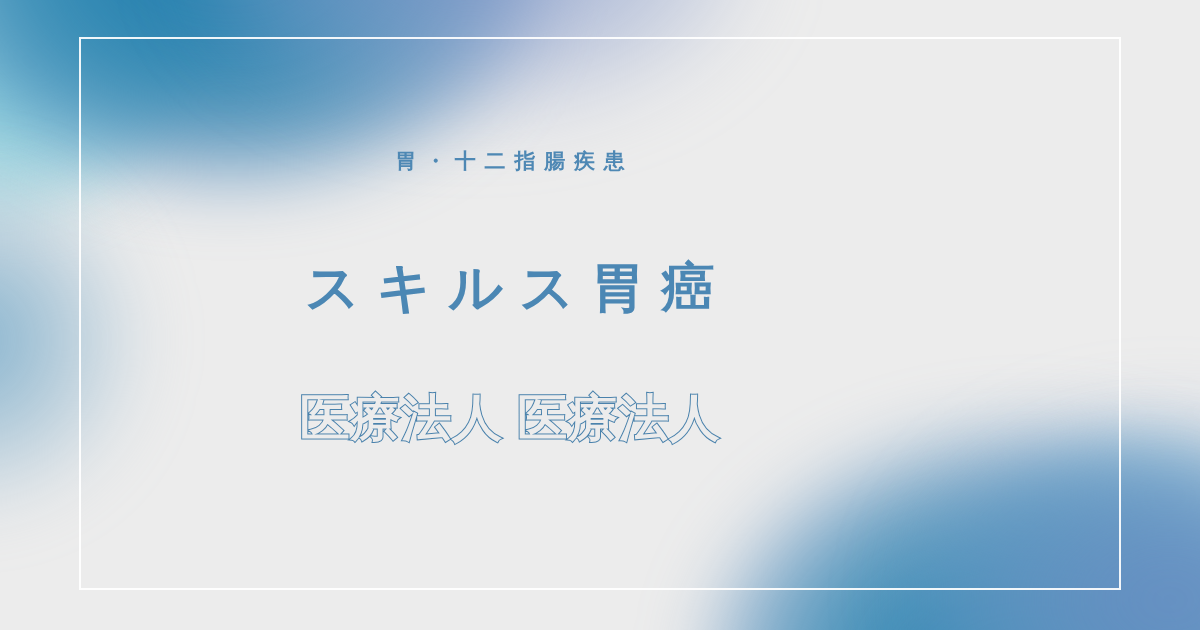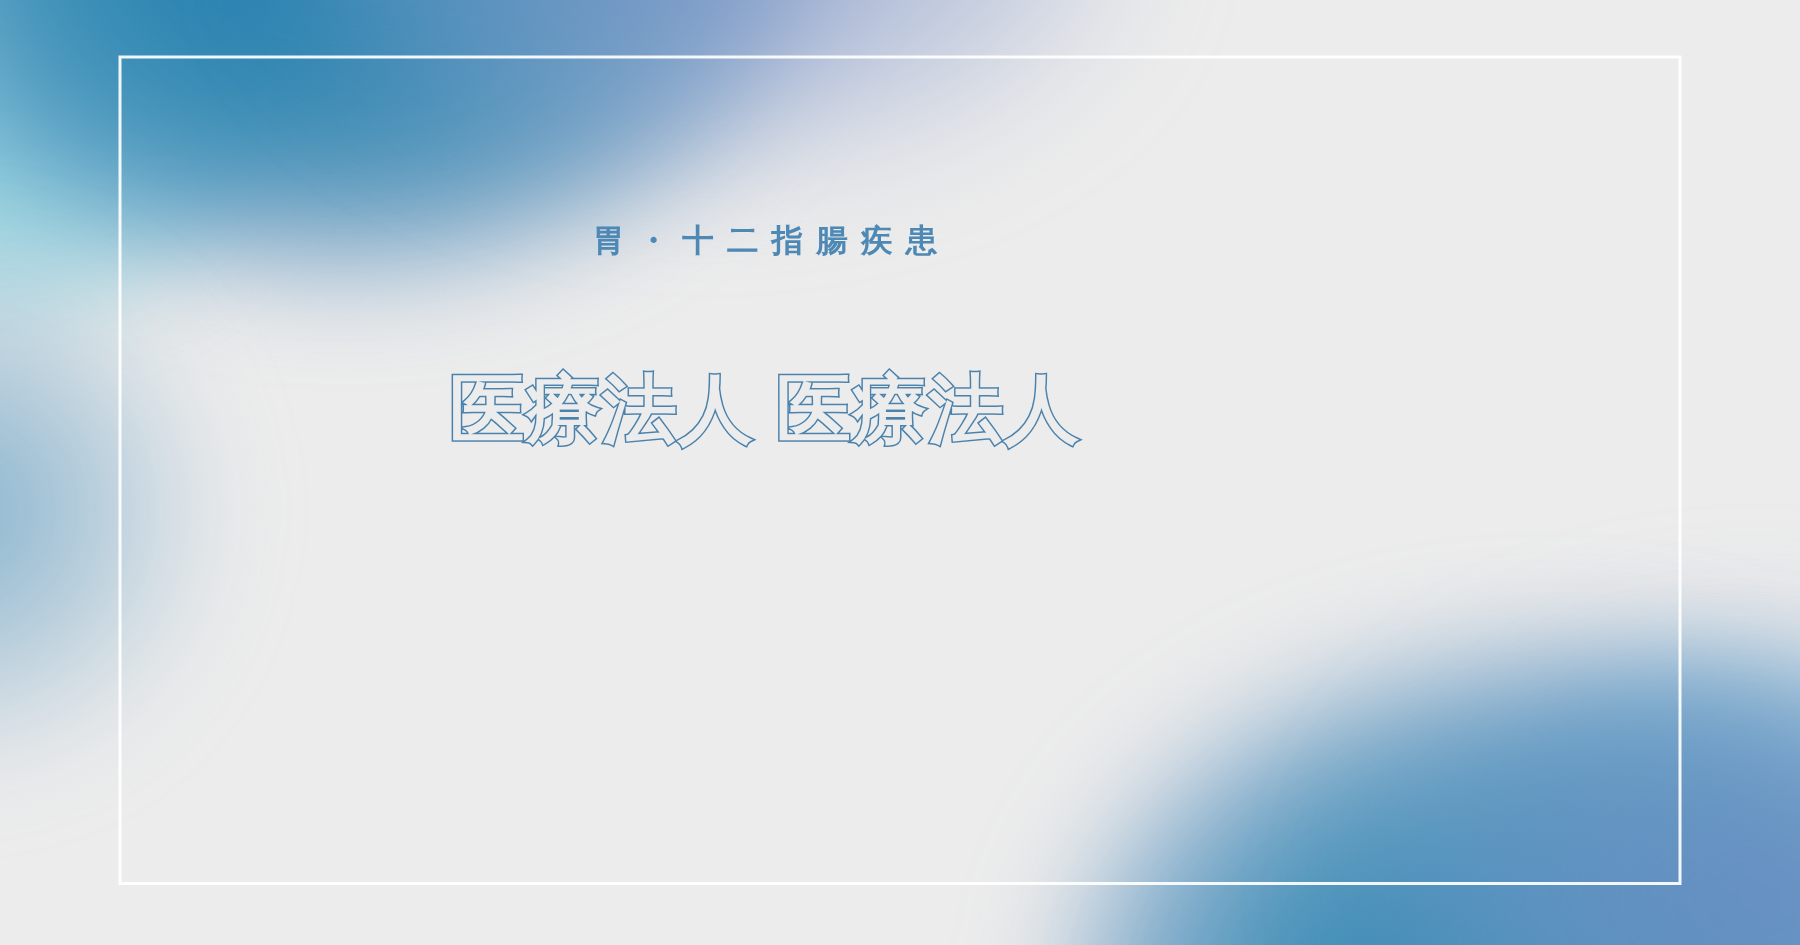--- a/index.html
+++ b/index.html
@@ -197,17 +197,18 @@
   <div class="blob blob-left-mid"></div>
   <div class="blob blob-teal-br"></div>
   <div class="blob blob-blue-br"></div>
   <div class="blob blob-peri-br"></div>
 
   <div class="frame"></div>
 
   <div class="content">
     <div class="subtitle">胃・十二指腸疾患</div>
 
+    <div class="title">スキルス胃癌</div>
 
     <div class="clinic">医療法人 医療法人</div>
   </div>
 
 </div>
 
 </body></html>

